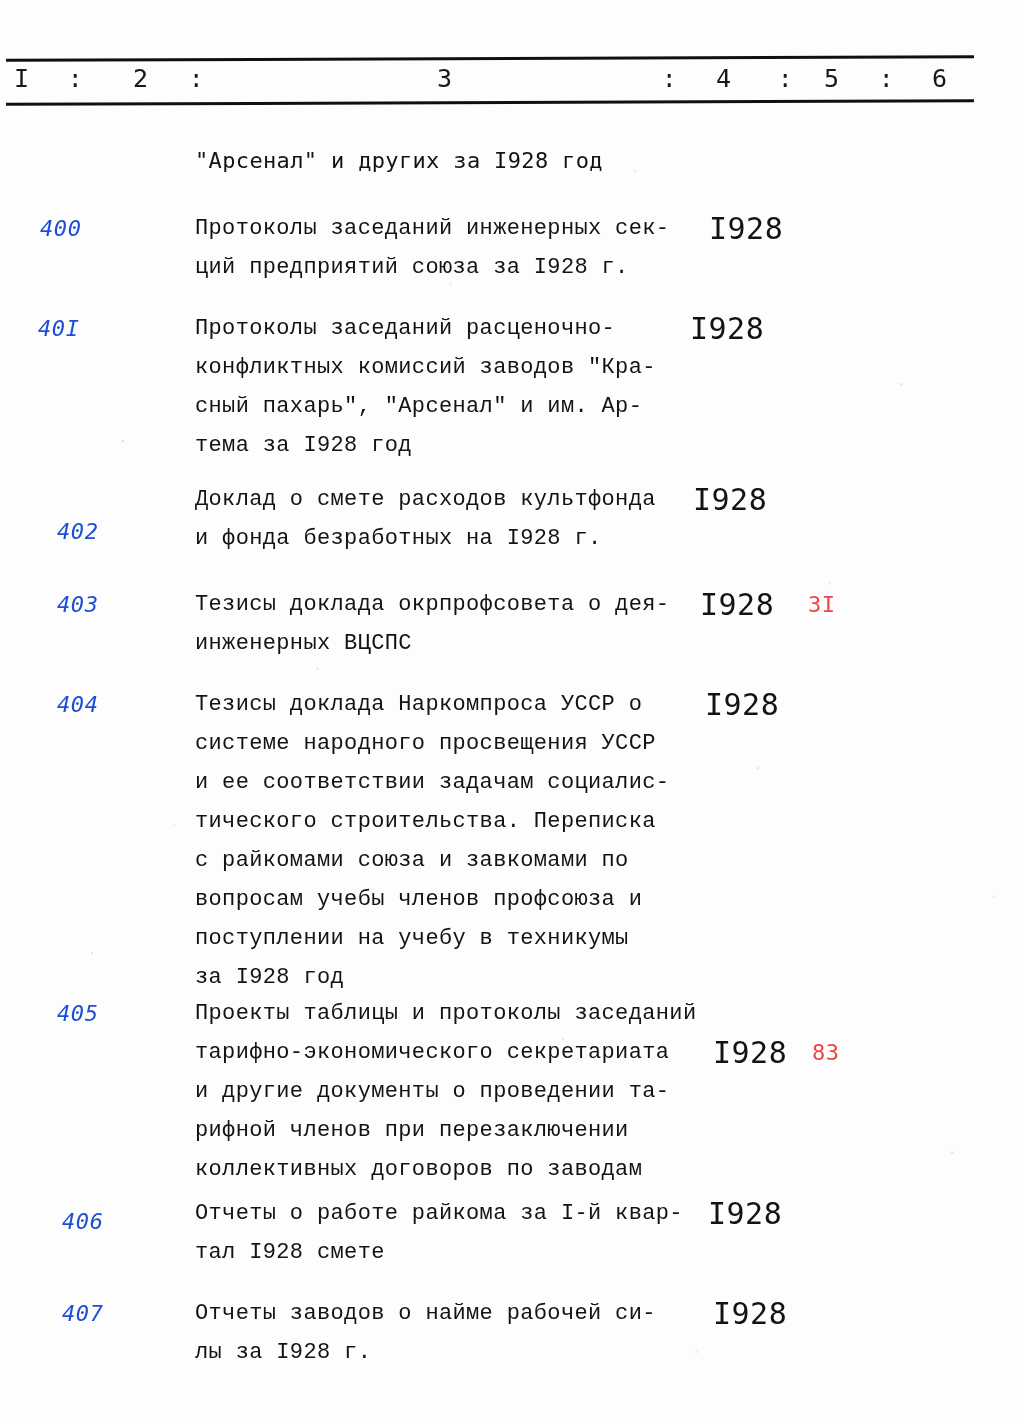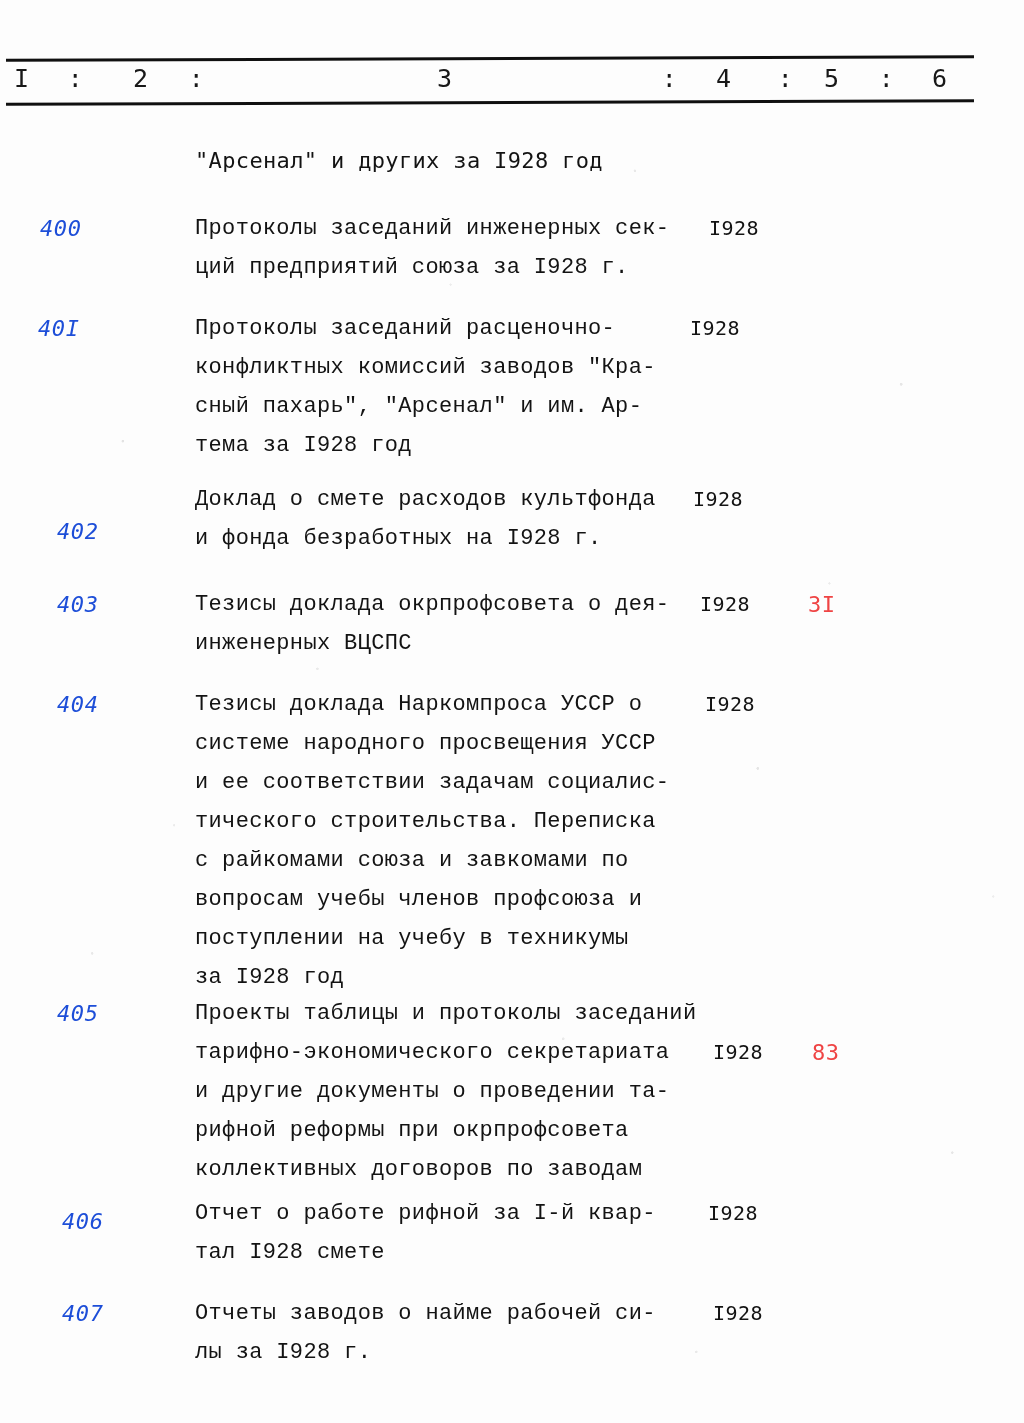--- a/index.html
+++ b/index.html
@@ -90,21 +90,21 @@
     font-size: 22px;
     line-height: 39px;
     letter-spacing: 0.35px;
     white-space: pre;
     color: #131313;
   }
   .desc .line { display: block; height: 39px; font-family: Liberation Mono, monospace; }
 
   .year {
     position: absolute;
-    font-size: 20px;
+    font-size: 30px;
     line-height: 39px;
     letter-spacing: 0.5px;
     white-space: nowrap;
     color: #131313;
   }
   .count {
     position: absolute;
     font-size: 22px;
     line-height: 39px;
     letter-spacing: 0.5px;
@@ -170,27 +170,27 @@
         <span class="year" style="left: 700px; top: 0px;">I928</span>
         <span class="count" style="left: 808px; top: 0px;">3I</span>
       </div>
       <div class="entry" style="top: 685px;">
         <span class="num" style="left: 57px;">404</span>
         <div class="desc"><span class="line">Тезисы доклада Наркомпроса УССР о</span><span class="line">системе народного просвещения УССР</span><span class="line">и ее соответствии задачам социалис-</span><span class="line">тического строительства. Переписка</span><span class="line">с райкомами союза и завкомами по</span><span class="line">вопросам учебы членов профсоюза и</span><span class="line">поступлении на учебу в техникумы</span><span class="line">за I928 год</span></div>
         <span class="year" style="left: 705px; top: 0px;">I928</span>
       </div>
       <div class="entry" style="top: 994px;">
         <span class="num" style="left: 57px;">405</span>
-        <div class="desc"><span class="line">Проекты таблицы и протоколы заседаний</span><span class="line">тарифно-экономического секретариата</span><span class="line">и другие документы о проведении та-</span><span class="line">рифной реформы при окрпрофсовета</span><span class="line">коллективных договоров по заводам</span></div>
+        <div class="desc"><span class="line">Проекты таблицы и протоколы заседаний</span><span class="line">тарифно-экономического секретариата</span><span class="line">и другие документы о проведении та-</span><span class="line">рифной членов при перезаключении</span><span class="line">коллективных договоров по заводам</span></div>
         <span class="year" style="left: 713px; top: 39px;">I928</span>
         <span class="count" style="left: 812px; top: 39px;">83</span>
       </div>
       <div class="entry" style="top: 1194px;">
         <span class="num" style="left: 62px; margin-top: 8px;">406</span>
-        <div class="desc"><span class="line">Отчет о работе рифной за I-й квар-</span><span class="line">тал I928 смете</span></div>
+        <div class="desc"><span class="line">Отчеты о работе райкома за I-й квар-</span><span class="line">тал I928 смете</span></div>
         <span class="year" style="left: 708px; top: 0px;">I928</span>
       </div>
       <div class="entry" style="top: 1294px;">
         <span class="num" style="left: 62px;">407</span>
         <div class="desc"><span class="line">Отчеты заводов о найме рабочей си-</span><span class="line">лы за I928 г.</span></div>
         <span class="year" style="left: 713px; top: 0px;">I928</span>
       </div>
     </div>
 </div>
 

